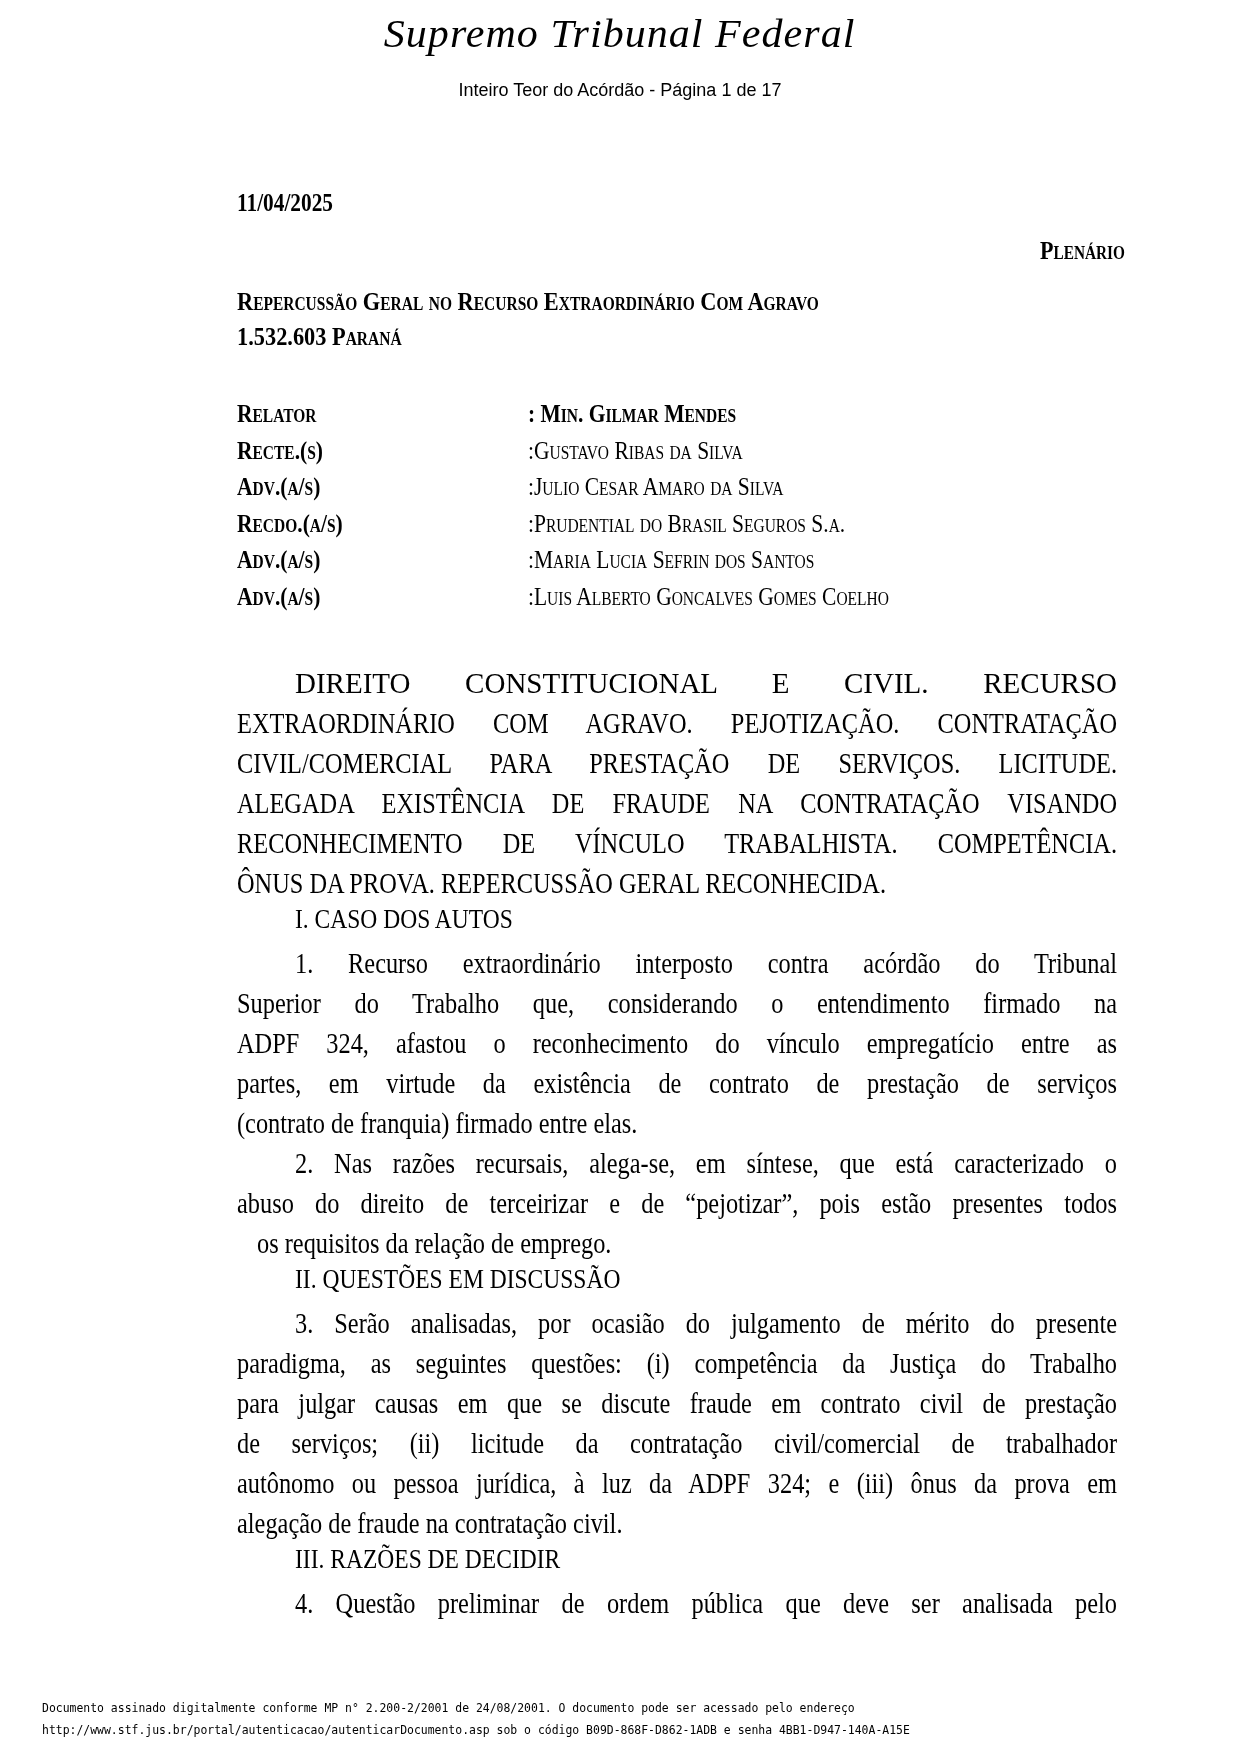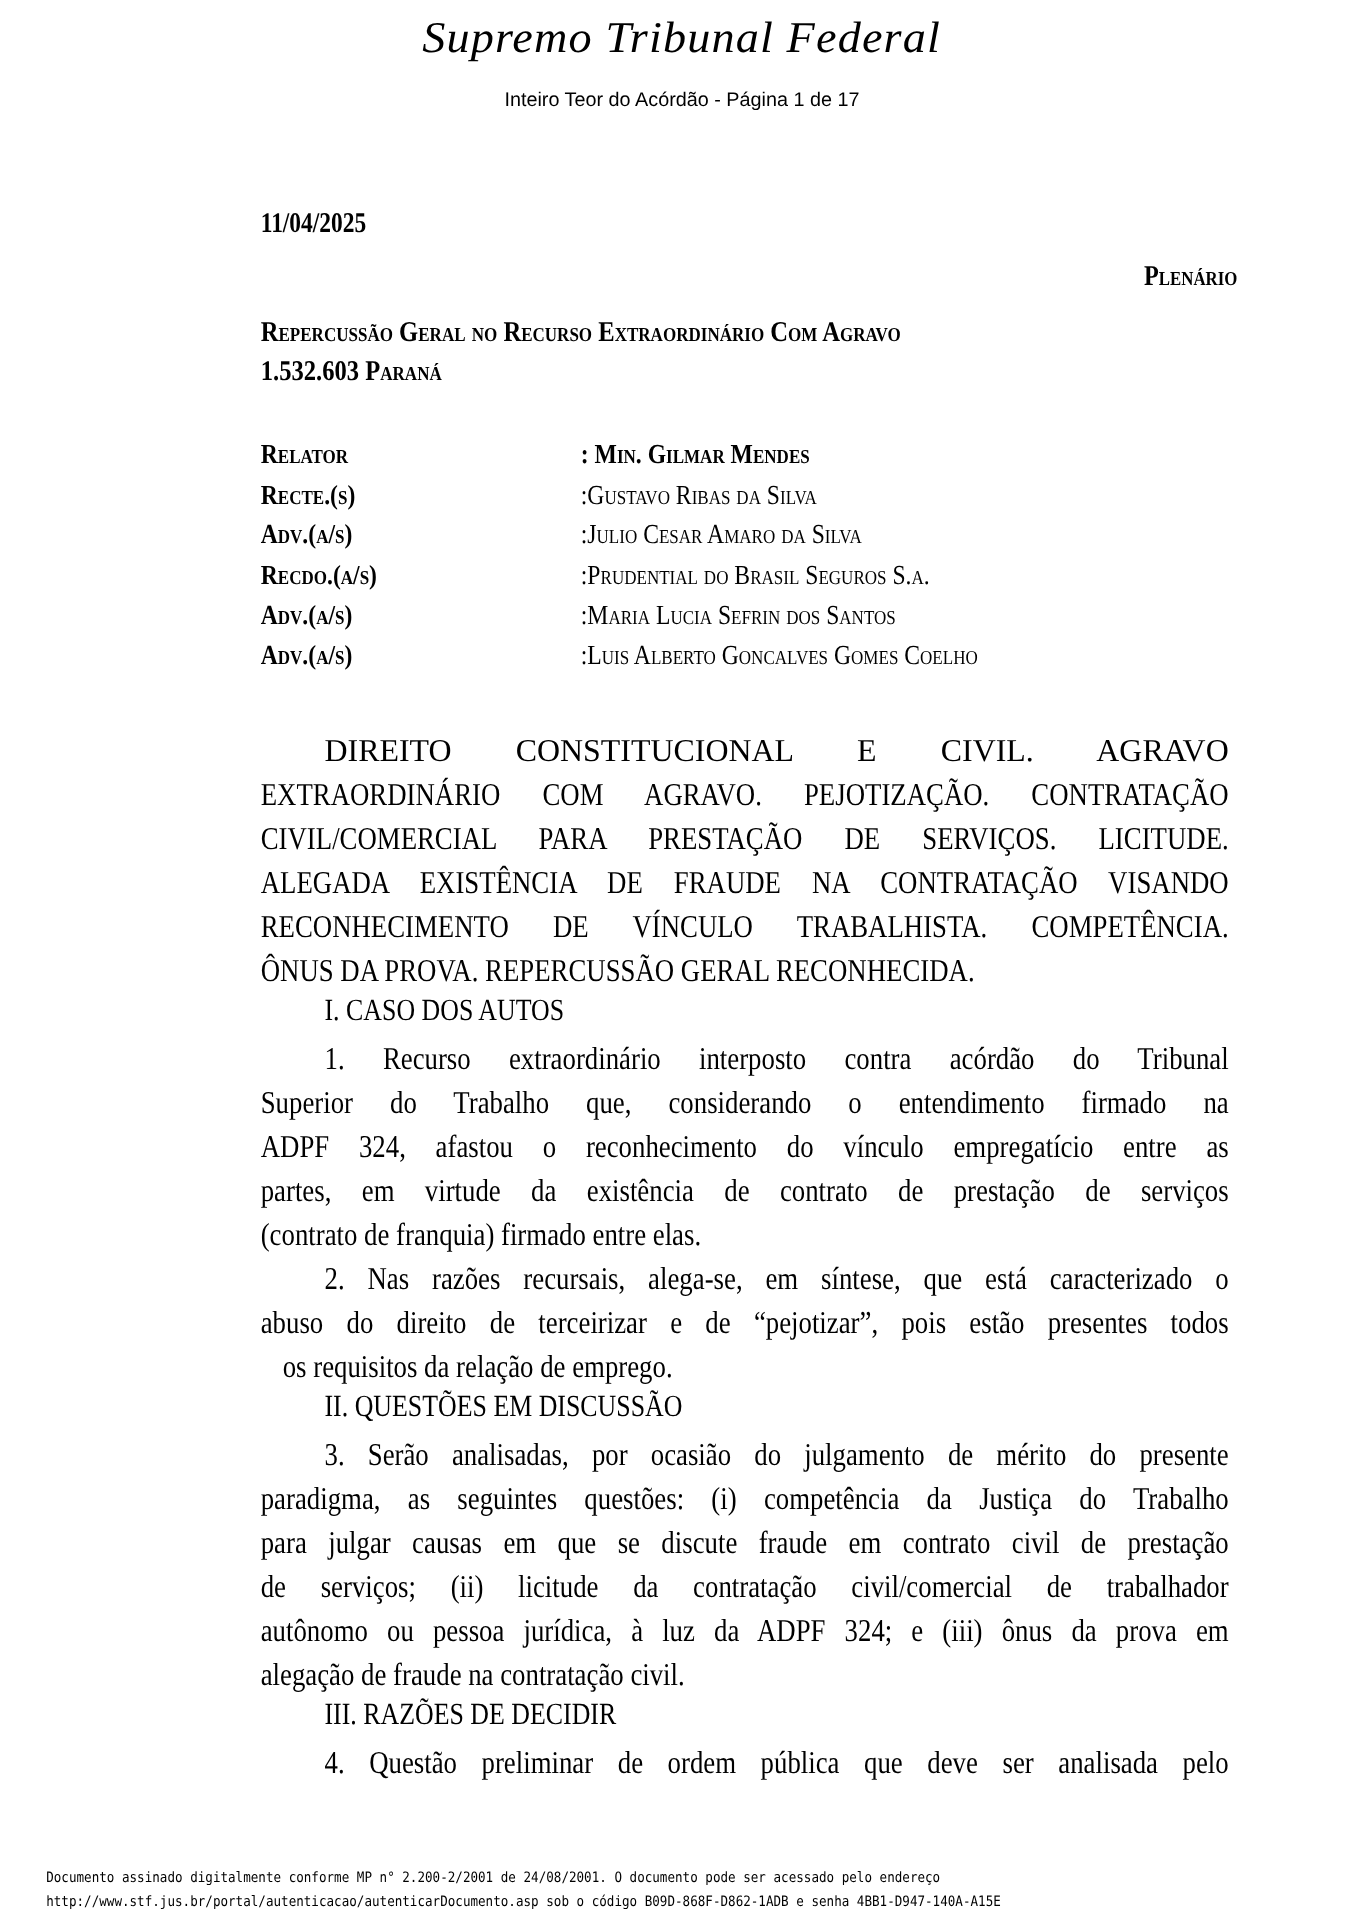--- a/index.html
+++ b/index.html
@@ -61,21 +61,21 @@
   <div class="abs serif party-value" style="top:510px"><span class="cond" style="transform:scaleX(0.86)">:Prudential do Brasil Seguros S.a.</span></div>
 
   <div class="abs serif party-label" style="top:546px"><span class="cond" style="transform:scaleX(0.86)">Adv.(a/s)</span></div>
   <div class="abs serif party-value" style="top:546px"><span class="cond" style="transform:scaleX(0.86)">:Maria Lucia Sefrin dos Santos</span></div>
 
   <div class="abs serif party-label" style="top:583px"><span class="cond" style="transform:scaleX(0.86)">Adv.(a/s)</span></div>
   <div class="abs serif party-value" style="top:583px"><span class="cond" style="transform:scaleX(0.86)">:Luis Alberto Goncalves Gomes Coelho</span></div>
 </div>
 
 <div>
-  <div class="abs body-line justify indent" style="top:663px">DIREITO CONSTITUCIONAL E CIVIL. AGRAVO</div>
+  <div class="abs body-line justify indent" style="top:663px">DIREITO CONSTITUCIONAL E CIVIL. RECURSO</div>
   <div class="abs body-line cfit" style="top: 703px; width: auto;"><span class="cond" style="transform: scaleX(0.84); word-spacing: 38.2602px;">EXTRAORDINÁRIO COM AGRAVO. PEJOTIZAÇÃO. CONTRATAÇÃO</span></div>
   <div class="abs body-line cfit" style="top: 743px; width: auto;"><span class="cond" style="transform: scaleX(0.84); word-spacing: 38.3176px;">CIVIL/COMERCIAL PARA PRESTAÇÃO DE SERVIÇOS. LICITUDE.</span></div>
   <div class="abs body-line cfit" style="top: 783px; width: auto;"><span class="cond" style="transform: scaleX(0.84); word-spacing: 26.3167px;">ALEGADA EXISTÊNCIA DE FRAUDE NA CONTRATAÇÃO VISANDO</span></div>
   <div class="abs body-line cfit" style="top: 823px; width: auto;"><span class="cond" style="transform: scaleX(0.84); word-spacing: 40.5532px;">RECONHECIMENTO DE VÍNCULO TRABALHISTA. COMPETÊNCIA.</span></div>
   <div class="abs body-line cfit nojust" style="top: 863px; width: auto;"><span class="cond" style="transform: scaleX(0.84);">ÔNUS DA PROVA. REPERCUSSÃO GERAL RECONHECIDA.</span></div>
 </div>
 
 <div class="abs serif heading cfit nojust" style="top: 903px; width: auto;"><span class="cond" style="transform: scaleX(0.84);">I. CASO DOS AUTOS</span></div>
 <div>
   <div class="abs body-line cfit indent" style="top: 943px; width: auto;"><span class="cond" style="transform: scaleX(0.84); word-spacing: 34.1776px;">1. Recurso extraordinário interposto contra acórdão do Tribunal</span></div>

